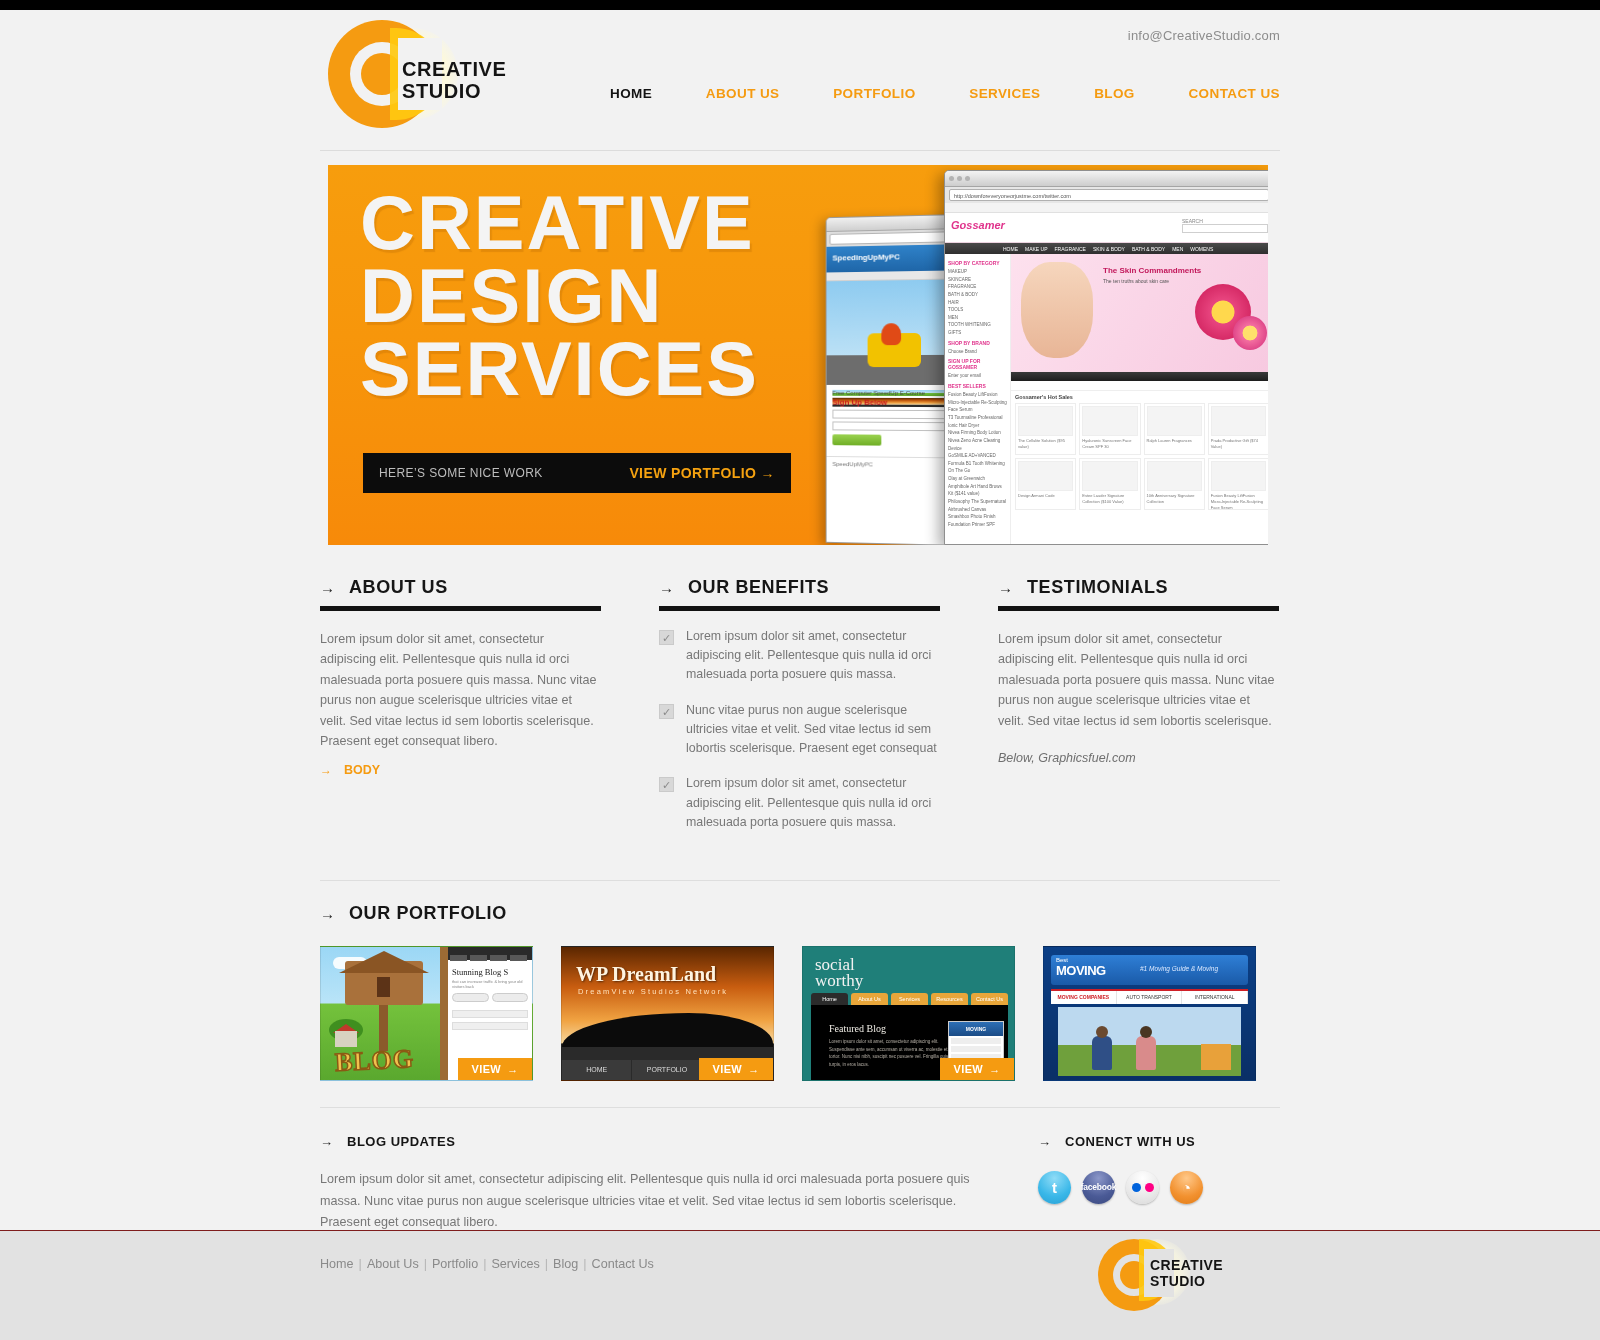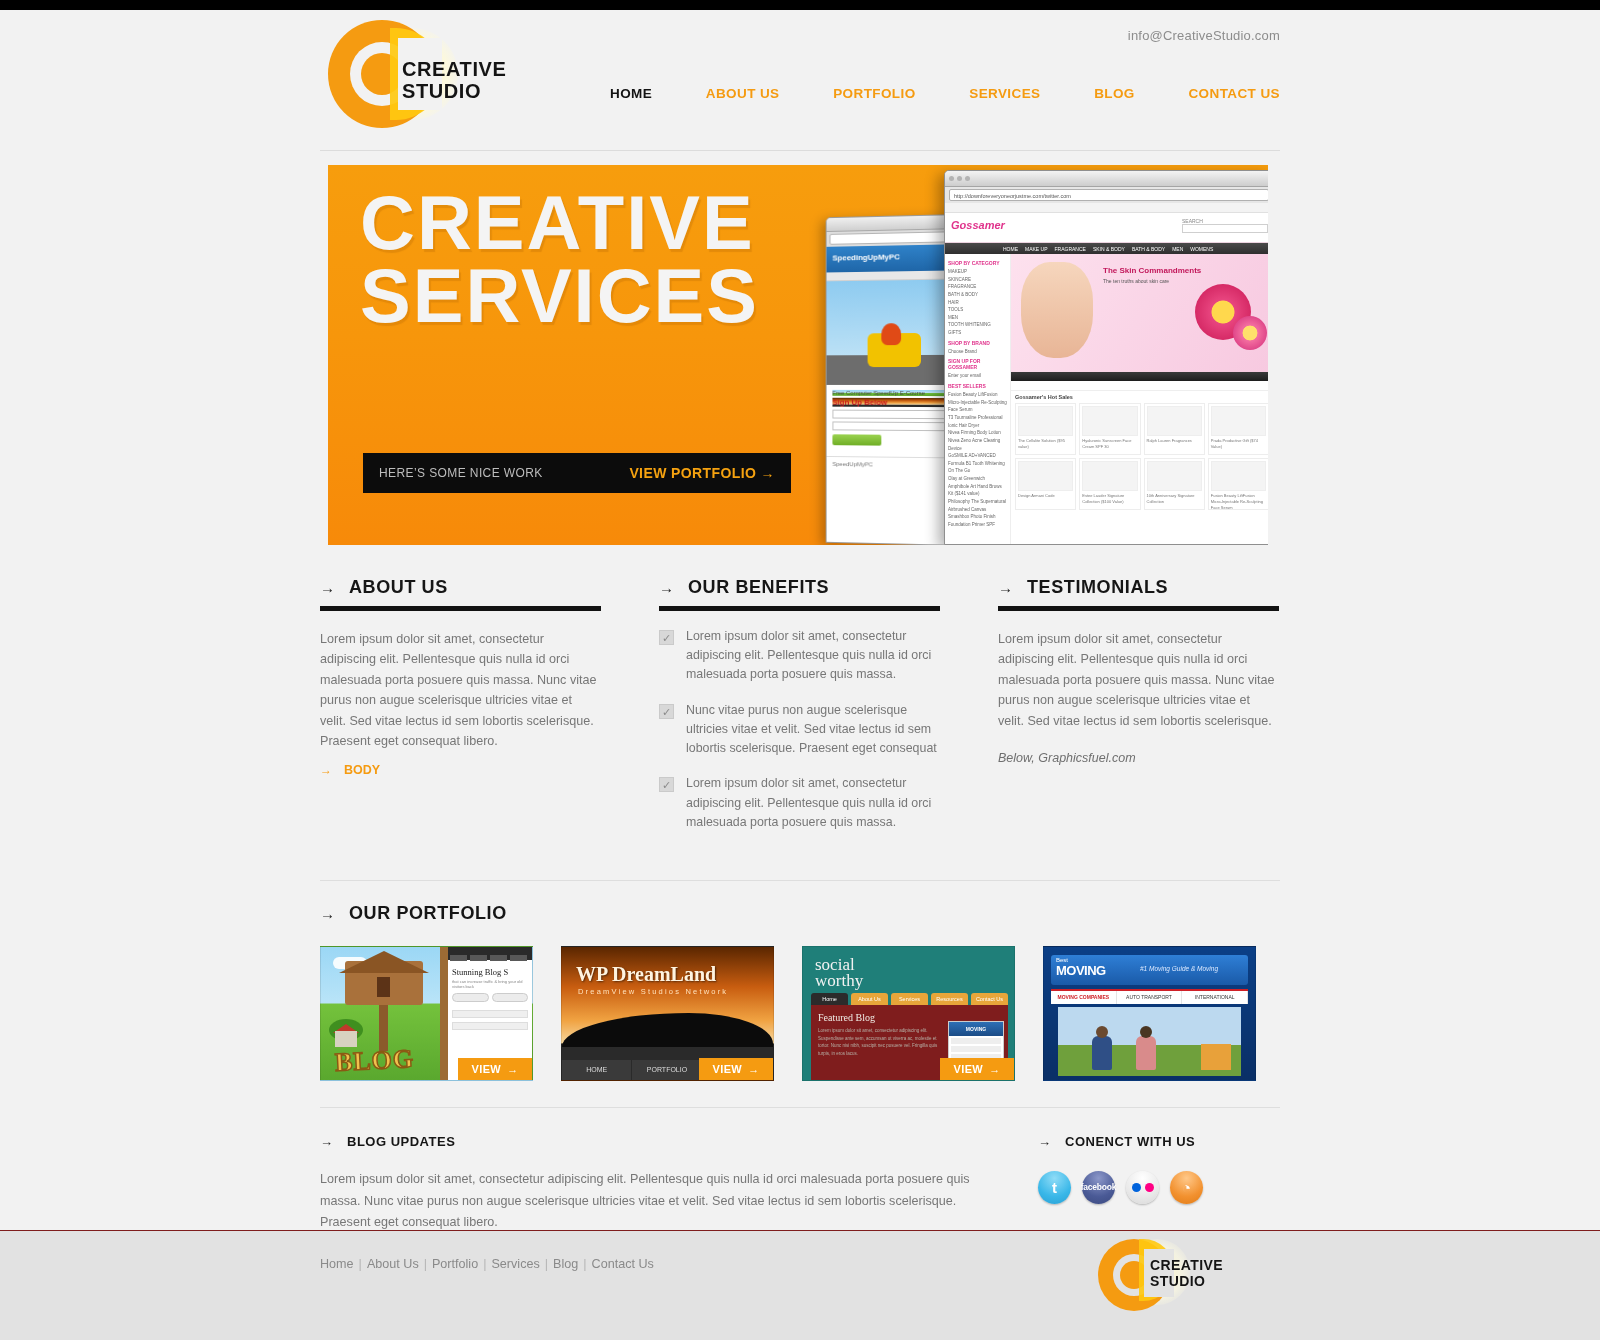--- a/index.html
+++ b/index.html
@@ -210,21 +210,21 @@
   .t2 .sub { position:absolute; left:16px; top:40px; font-size:7.5px; color:#ffe2bb; letter-spacing:2.2px; }
   .t2 .hill { position:absolute; left:0; bottom:33px; width:100%; height:34px; background:#0b0b0b; border-radius:60% 40% 0 0 / 100% 90% 0 0; }
   .t2 .menu { position:absolute; left:0; bottom:0; width:100%; height:20px; background:#3a3a3a; display:flex; }
   .t2 .menu i { flex:1; border-right:1px solid #2a2a2a; font-size:7px; color:#ddd; display:flex; align-items:center; justify-content:center; font-style:normal; }
   
   .t3 { background:#1f7f79; }
   .t3 .logo3 { position:absolute; left:12px; top:10px; font-size:17px; color:#f2f2f2; font-family:"Liberation Serif",serif; line-height:.95; }
   .t3 .tabs { position:absolute; left:8px; top:46px; right:6px; display:flex; gap:3px; }
   .t3 .tabs i { flex:1; height:13px; background:#e8a63a; border-radius:3px 3px 0 0; font-size:5.5px; color:#fff; text-align:center; line-height:13px; font-style:normal; }
   .t3 .tabs i:first-child { background:#2b2b2b; }
-  .t3 .panel3 { position:absolute; left:8px; top:58px; right:6px; bottom:0; background:#7f1d1d; padding:7px; }
+  .t3 .panel3 { position:absolute; left:8px; top:58px; right:6px; bottom:0; background:#000000; padding:18px; }
   .t3 .panel3 .h { font-size:10px; color:#f0ede6; font-family:"Liberation Serif",serif; }
   .t3 .panel3 .p { font-size:4.5px; color:#b6b0a6; line-height:1.7; margin-top:4px; width:120px; }
   .t3 .mini { position:absolute; right:10px; top:74px; width:56px; height:54px; background:#fff; border:1px solid #ccc; overflow:hidden; }
   .t3 .mini .mh { height:14px; background:linear-gradient(#2d6fb5,#1b4c86); color:#fff; font-size:5px; text-align:center; line-height:14px; font-weight:bold; }
   .t3 .mini .mr { height:6px; margin:2px; background:#eee; }
   
   .t4 { background:linear-gradient(#0b3f86,#0a2f66); }
   .t4 .topband { position:absolute; left:7px; top:8px; right:7px; height:30px; background:linear-gradient(#2f7fd6,#1a5aa8); border-radius:3px; }
   .t4 .bm { position:absolute; left:12px; top:10px; font-size:6px; color:#fff; }
   .t4 .mv { position:absolute; left:12px; top:16px; font-size:13px; font-weight:bold; color:#fff; letter-spacing:-.5px; }
@@ -317,20 +317,21 @@
             <li><a href="#">CONTACT US</a></li>
           </ul>
         </nav>
       </div>
     </div>
     <div class="header-rule"></div>
 
     <div class="hero">
       <div class="hero-title">
         <div>CREATIVE</div>
+        <div>DESIGN</div>
         <div>SERVICES</div>
       </div>
 
       <div class="hero-bar">
         <span class="lead">HERE’S SOME NICE WORK</span>
         <span class="cta">VIEW PORTFOLIO →</span>
       </div>
 
       <div class="mockA">
         <div class="chrome"></div>

